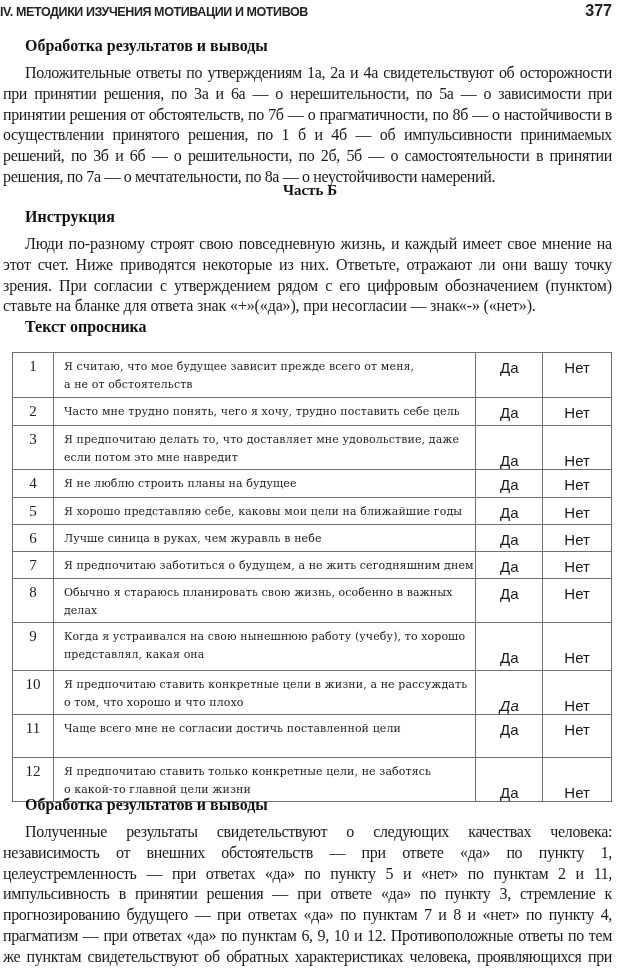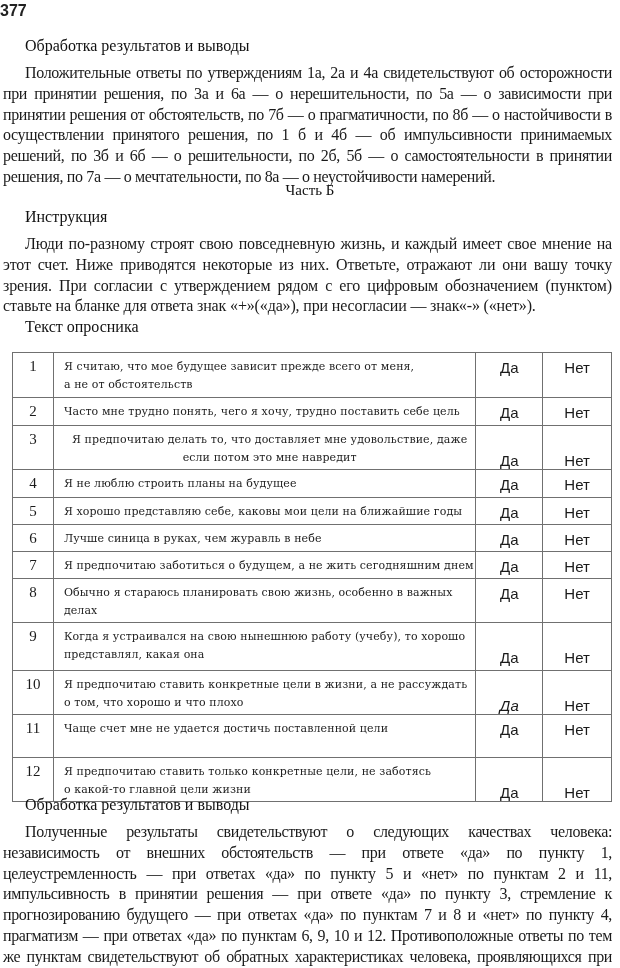--- a/index.html
+++ b/index.html
@@ -14,21 +14,21 @@
   }
   .running-head .title {
     font-family: "Liberation Sans", sans-serif; font-weight: bold;
     font-size: 12.5px; letter-spacing: -0.4px; color: #222;
   }
   .running-head .page-num {
     font-family: "Liberation Sans", sans-serif; font-weight: bold;
     font-size: 16px; color: #222;
   }
   .h {
-    position: absolute; font-weight: normal; font-size: 16px; color: #111;
+    position: absolute; font-weight: bold; font-size: 16px; color: #111;
   }
   .para {
     position: absolute; left: 3px; width: 609px;
     font-size: 16px; line-height: 20.8px; text-align: justify;
     text-indent: 22px; letter-spacing: -0.35px;
   }
   .para.wide { letter-spacing: -0.15px; }
   table.q {
     position: absolute; left: 12px; top: 352px; width: 600px;
     border-collapse: collapse;
@@ -52,20 +52,21 @@
   td.yes { width: 66px; }
   td.no { width: 68px; }
   td .ans { display: block; padding-top: 6px; }
   td .ans.bottom { padding-top: 26px; }
   td .ans.italic { font-style: italic; }
 </style>
 </head>
 <body>
 
 <div class="running-head">
+  <span class="title">IV. МЕТОДИКИ ИЗУЧЕНИЯ МОТИВАЦИИ И МОТИВОВ</span>
   <span class="page-num">377</span>
 </div>
 
 <div class="h" style="left:25px; top:37px;">Обработка результатов и выводы</div>
 <div class="para" style="top:63px;">Положительные ответы по утверждениям 1а, 2а и 4а свидетельствуют об осторожности при принятии решения, по 3а и 6а — о нерешительности, по 5а — о зависимости при принятии решения от обстоятельств, по 7б — о прагматичности, по 8б — о настойчивости в осуществлении принятого решения, по 1 б и 4б — об импульсивности принимаемых решений, по 3б и 6б — о решительности, по 2б, 5б — о самостоятельности в принятии решения, по 7а — о мечтательности, по 8а — о неустойчивости намерений.</div>
 
 <div class="h" style="left:0; width:620px; text-align:center; top:182px; font-size:15px;">Часть Б</div>
 <div class="h" style="left:25px; top:208px;">Инструкция</div>
 <div class="para wide" style="top:234px;">Люди по-разному строят свою повседневную жизнь, и каждый имеет свое мнение на этот счет. Ниже приводятся некоторые из них. Ответьте, отражают ли они вашу точку зрения. При согласии с утверждением рядом с его цифровым обозначением (пунктом) ставьте на бланке для ответа знак «+»(«да»), при несогласии — знак«-» («нет»).</div>
 
@@ -89,21 +90,21 @@
         <td class="txt" style="white-space: pre-line;">Часто мне трудно понять, чего я хочу, трудно поставить себе цель</td>
         <td class="yes">
           <span class="ans">Да</span>
         </td>
         <td class="no">
           <span class="ans">Нет</span>
         </td>
       </tr>
       <tr style="height: 42px;">
         <td class="num">3</td>
-        <td class="txt" style="white-space: pre-line; text-align: center;">Я предпочитаю делать то, что доставляет мне удовольствие, даже
+        <td class="txt" style="white-space: pre-line;">Я предпочитаю делать то, что доставляет мне удовольствие, даже
 если потом это мне навредит</td>
         <td class="yes">
           <span class="ans bottom">Да</span>
         </td>
         <td class="no">
           <span class="ans bottom">Нет</span>
         </td>
       </tr>
       <tr style="height: 28px;">
         <td class="num">4</td>
@@ -173,21 +174,21 @@
 о том, что хорошо и что плохо</td>
         <td class="yes">
           <span class="ans bottom italic">Да</span>
         </td>
         <td class="no">
           <span class="ans bottom">Нет</span>
         </td>
       </tr>
       <tr style="height: 43px;">
         <td class="num">11</td>
-        <td class="txt" style="white-space: pre-line;">Чаще счет мне не удается достичь поставленной цели</td>
+        <td class="txt" style="white-space: pre-line;">Чаще всего мне не согласии достичь поставленной цели</td>
         <td class="yes">
           <span class="ans">Да</span>
         </td>
         <td class="no">
           <span class="ans">Нет</span>
         </td>
       </tr>
       <tr style="height: 43px; margin-top: 28px;">
         <td class="num">12</td>
         <td class="txt" style="white-space: pre-line;">Я предпочитаю ставить только конкретные цели, не заботясь

